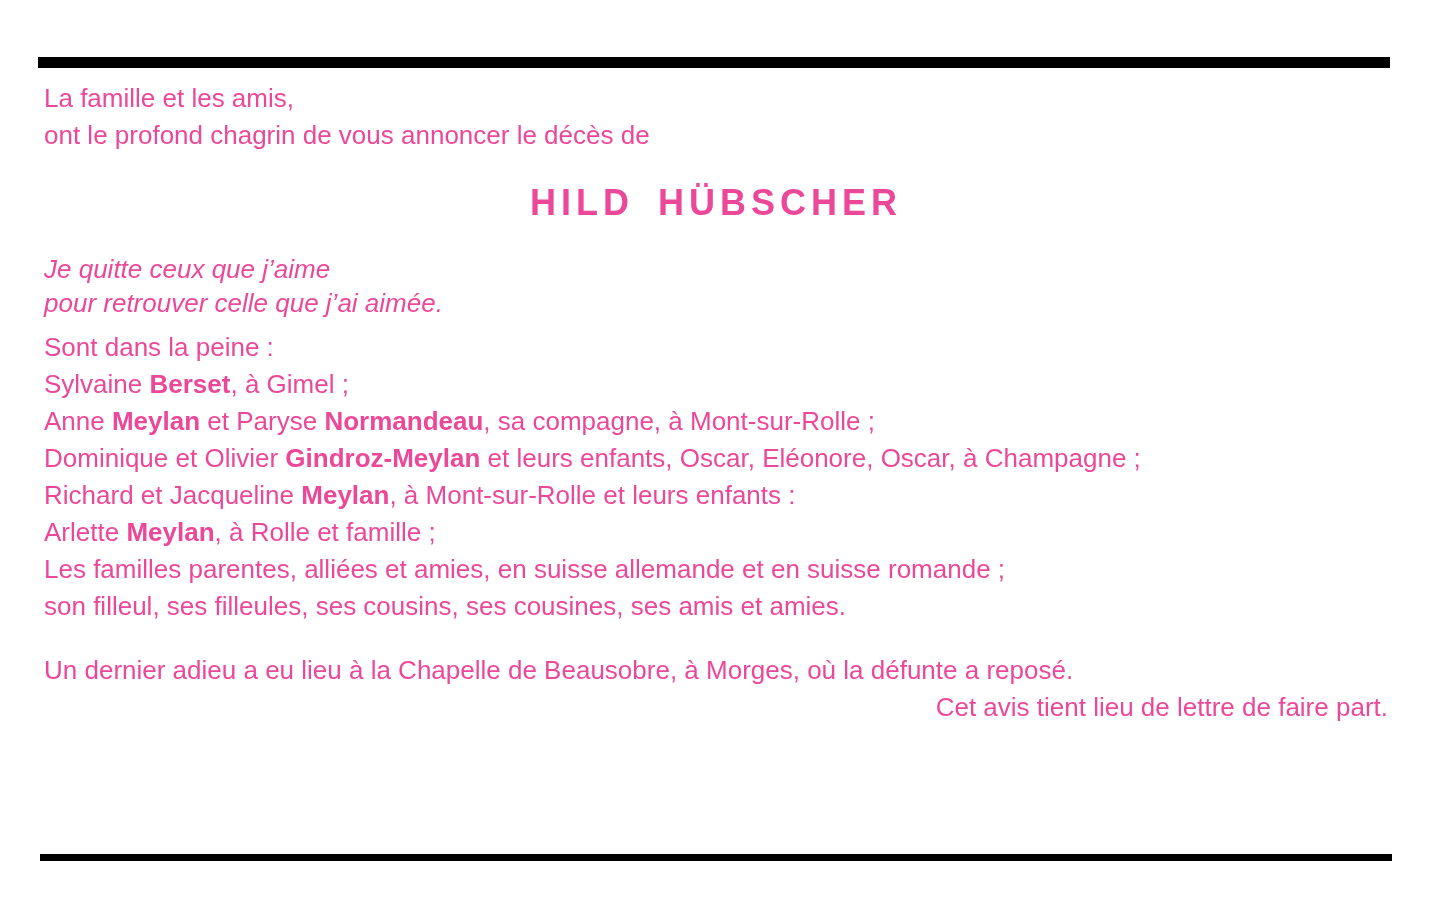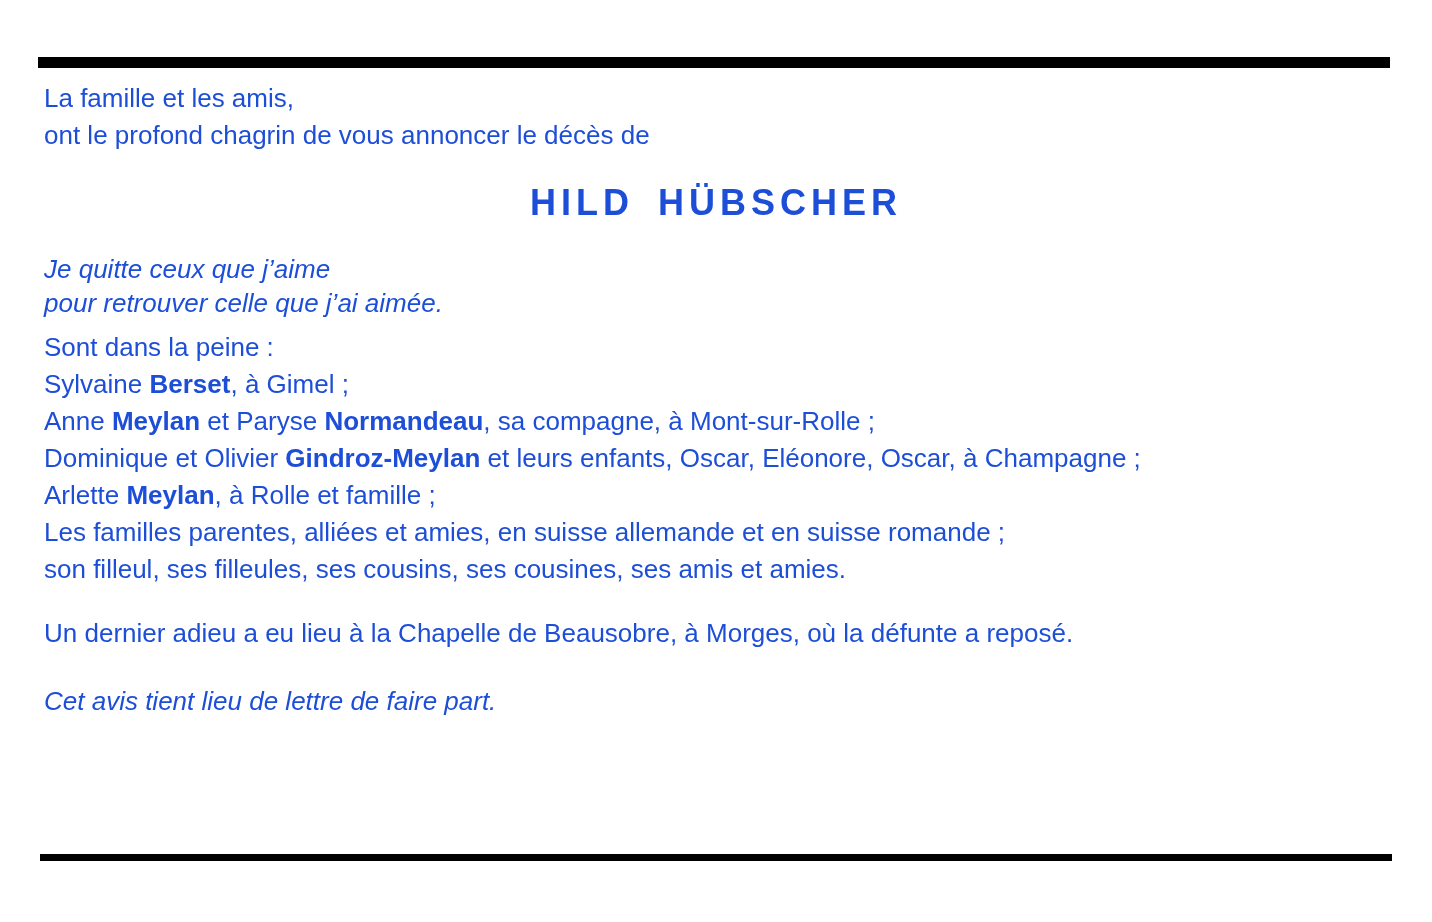--- a/index.html
+++ b/index.html
@@ -5,21 +5,21 @@
   html, body {
     margin: 0;
     padding: 0;
     background: #ffffff;
   }
   .page {
     position: relative;
     width: 1432px;
     height: 922px;
     background: #ffffff;
-    color: #1d4ed8;
+    color: #ec4899;
     font-family: "Liberation Sans", "DejaVu Sans", sans-serif;
     font-size: 26px;
     line-height: 37px;
     overflow: hidden;
   }
   .rule {
     position: absolute;
     background: #000000;
   }
   .rule-top {
@@ -65,23 +65,21 @@
   .mourners {
     margin-top: 9px;
   }
   .b {
     font-weight: 700;
   }
   .farewell {
     margin-top: 27px;
   }
   .closing {
-    margin-top: 31px;
-    text-align: left;
-    font-style: italic;
+    text-align: right;
   }
 </style>
 </head>
 <body>
 
 <div class="page">
 
   <div class="rule rule-top"></div>
 
   <div class="content">
@@ -98,20 +96,21 @@
       <div>Je quitte ceux que j’aime</div>
       <div>pour retrouver celle que j’ai aimée.</div>
     </div>
 
     <div class="mourners">
       <div>Sont dans la peine :</div>
       <div>
           <div><span>Sylvaine </span><span class="b">Berset</span><span>, à Gimel ;</span></div>
           <div><span>Anne </span><span class="b">Meylan</span><span> et Paryse </span><span class="b">Normandeau</span><span>, sa compagne, à Mont-sur-Rolle ;</span></div>
           <div><span>Dominique et Olivier </span><span class="b">Gindroz-Meylan</span><span> et leurs enfants, Oscar, Eléonore, Oscar, à Champagne ;</span></div>
+          <div><span>Richard et Jacqueline </span><span class="b">Meylan</span><span>, à Mont-sur-Rolle et leurs enfants :</span></div>
           <div><span>Arlette </span><span class="b">Meylan</span><span>, à Rolle et famille ;</span></div>
           <div><span>Les familles parentes, alliées et amies, en suisse allemande et en suisse romande ;</span></div>
           <div><span>son filleul, ses filleules, ses cousins, ses cousines, ses amis et amies.</span></div>
         </div>
     </div>
 
     <div class="farewell">Un dernier adieu a eu lieu à la Chapelle de Beausobre, à Morges, où la défunte a reposé.</div>
 
     <div class="closing">Cet avis tient lieu de lettre de faire part.</div>
 

